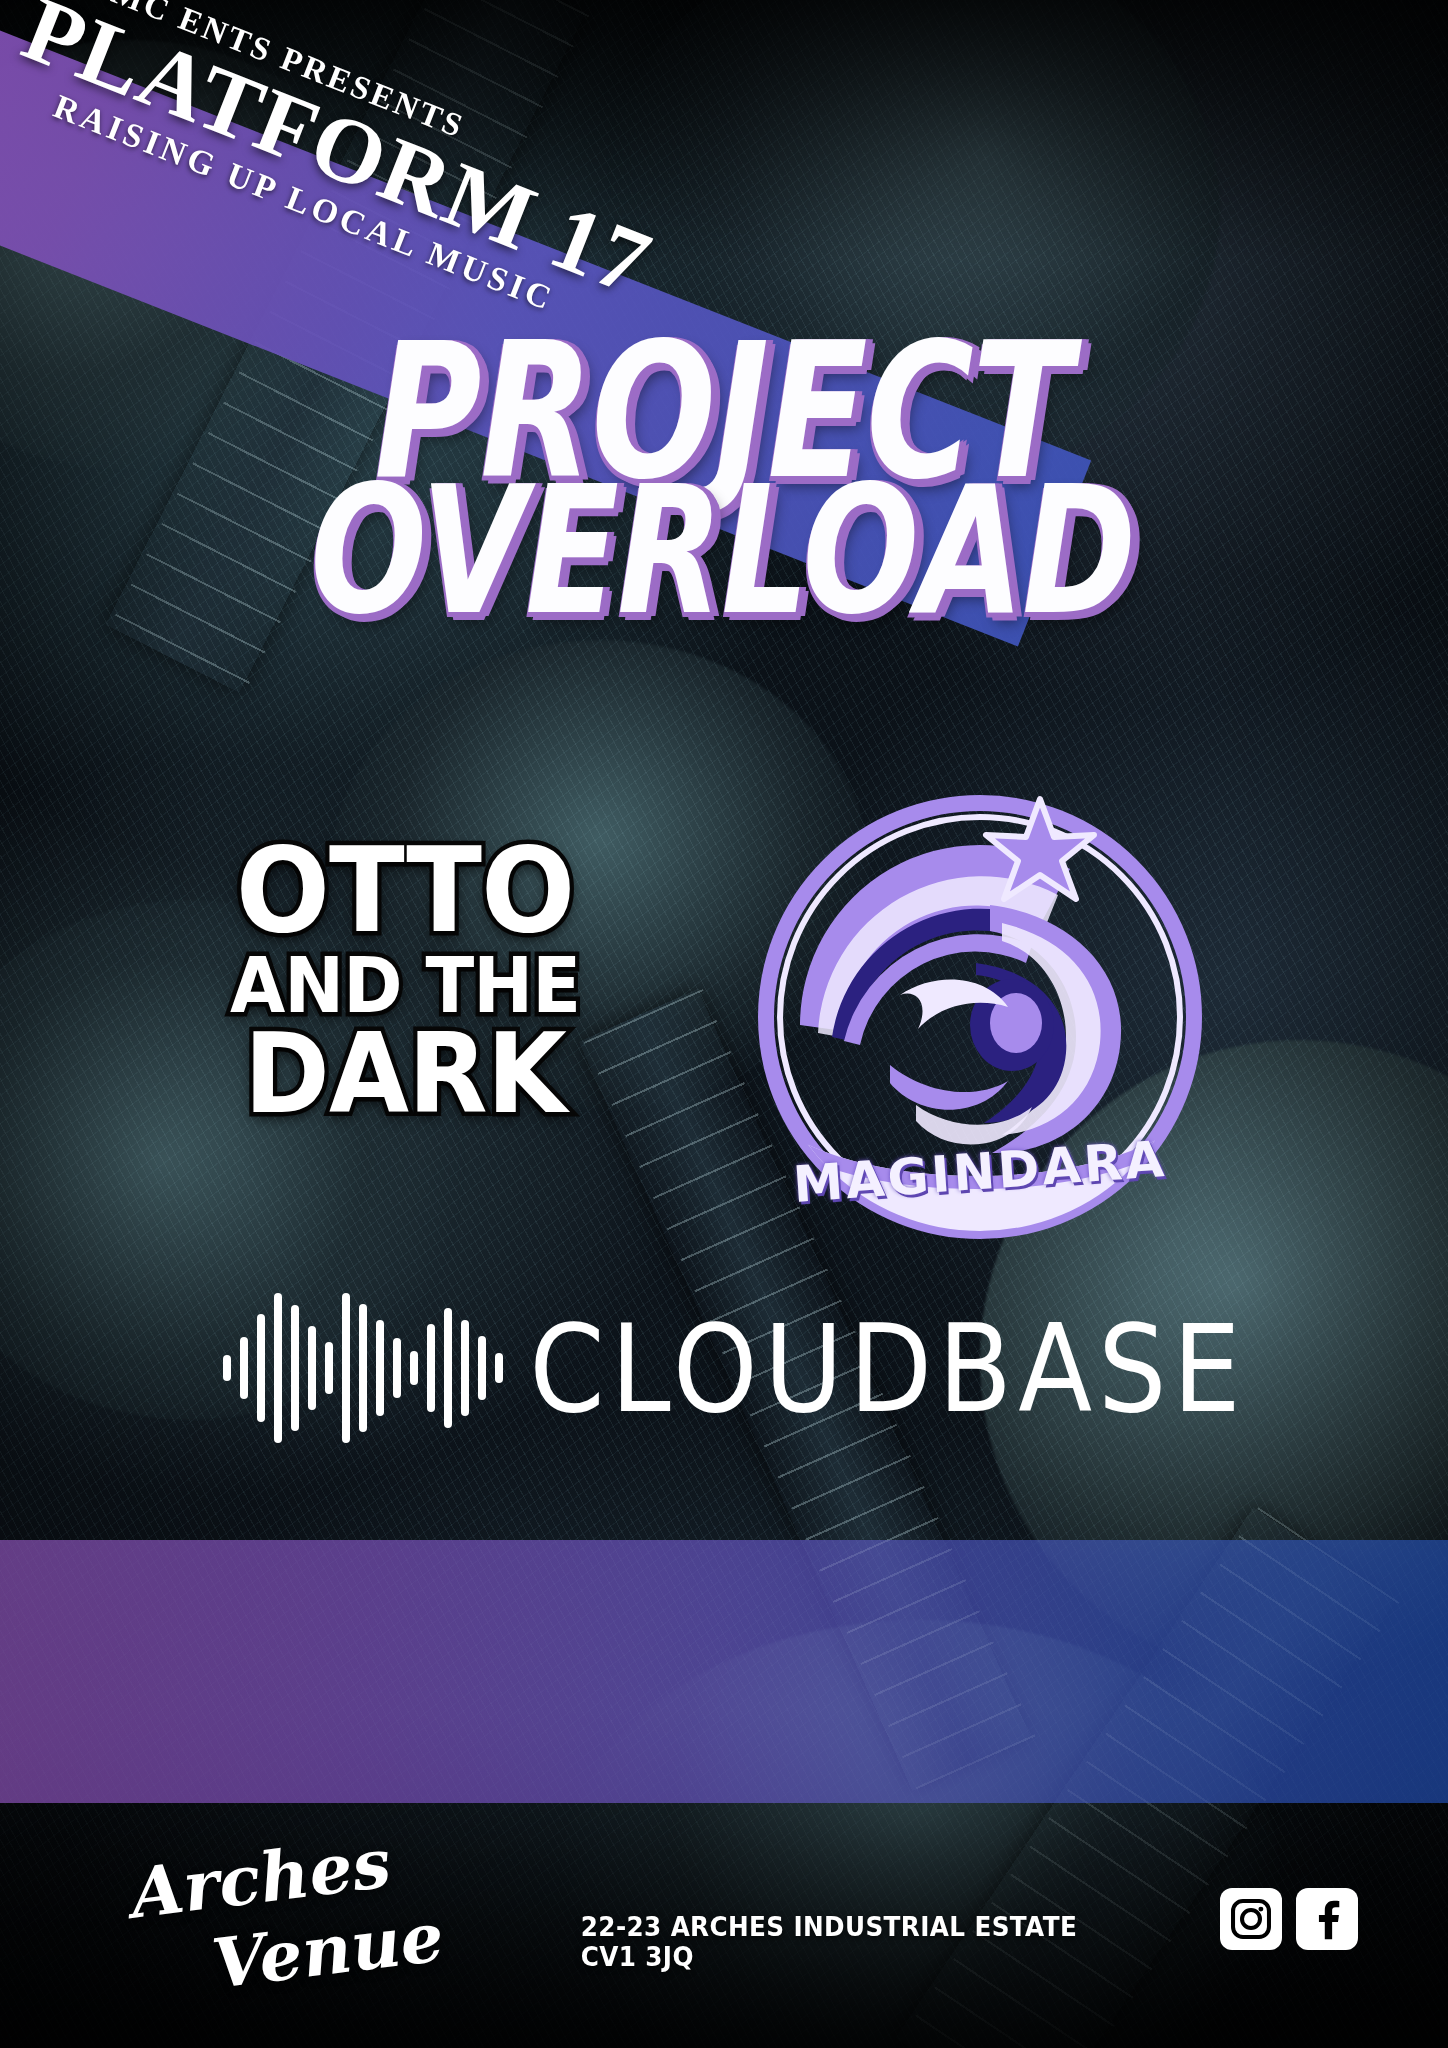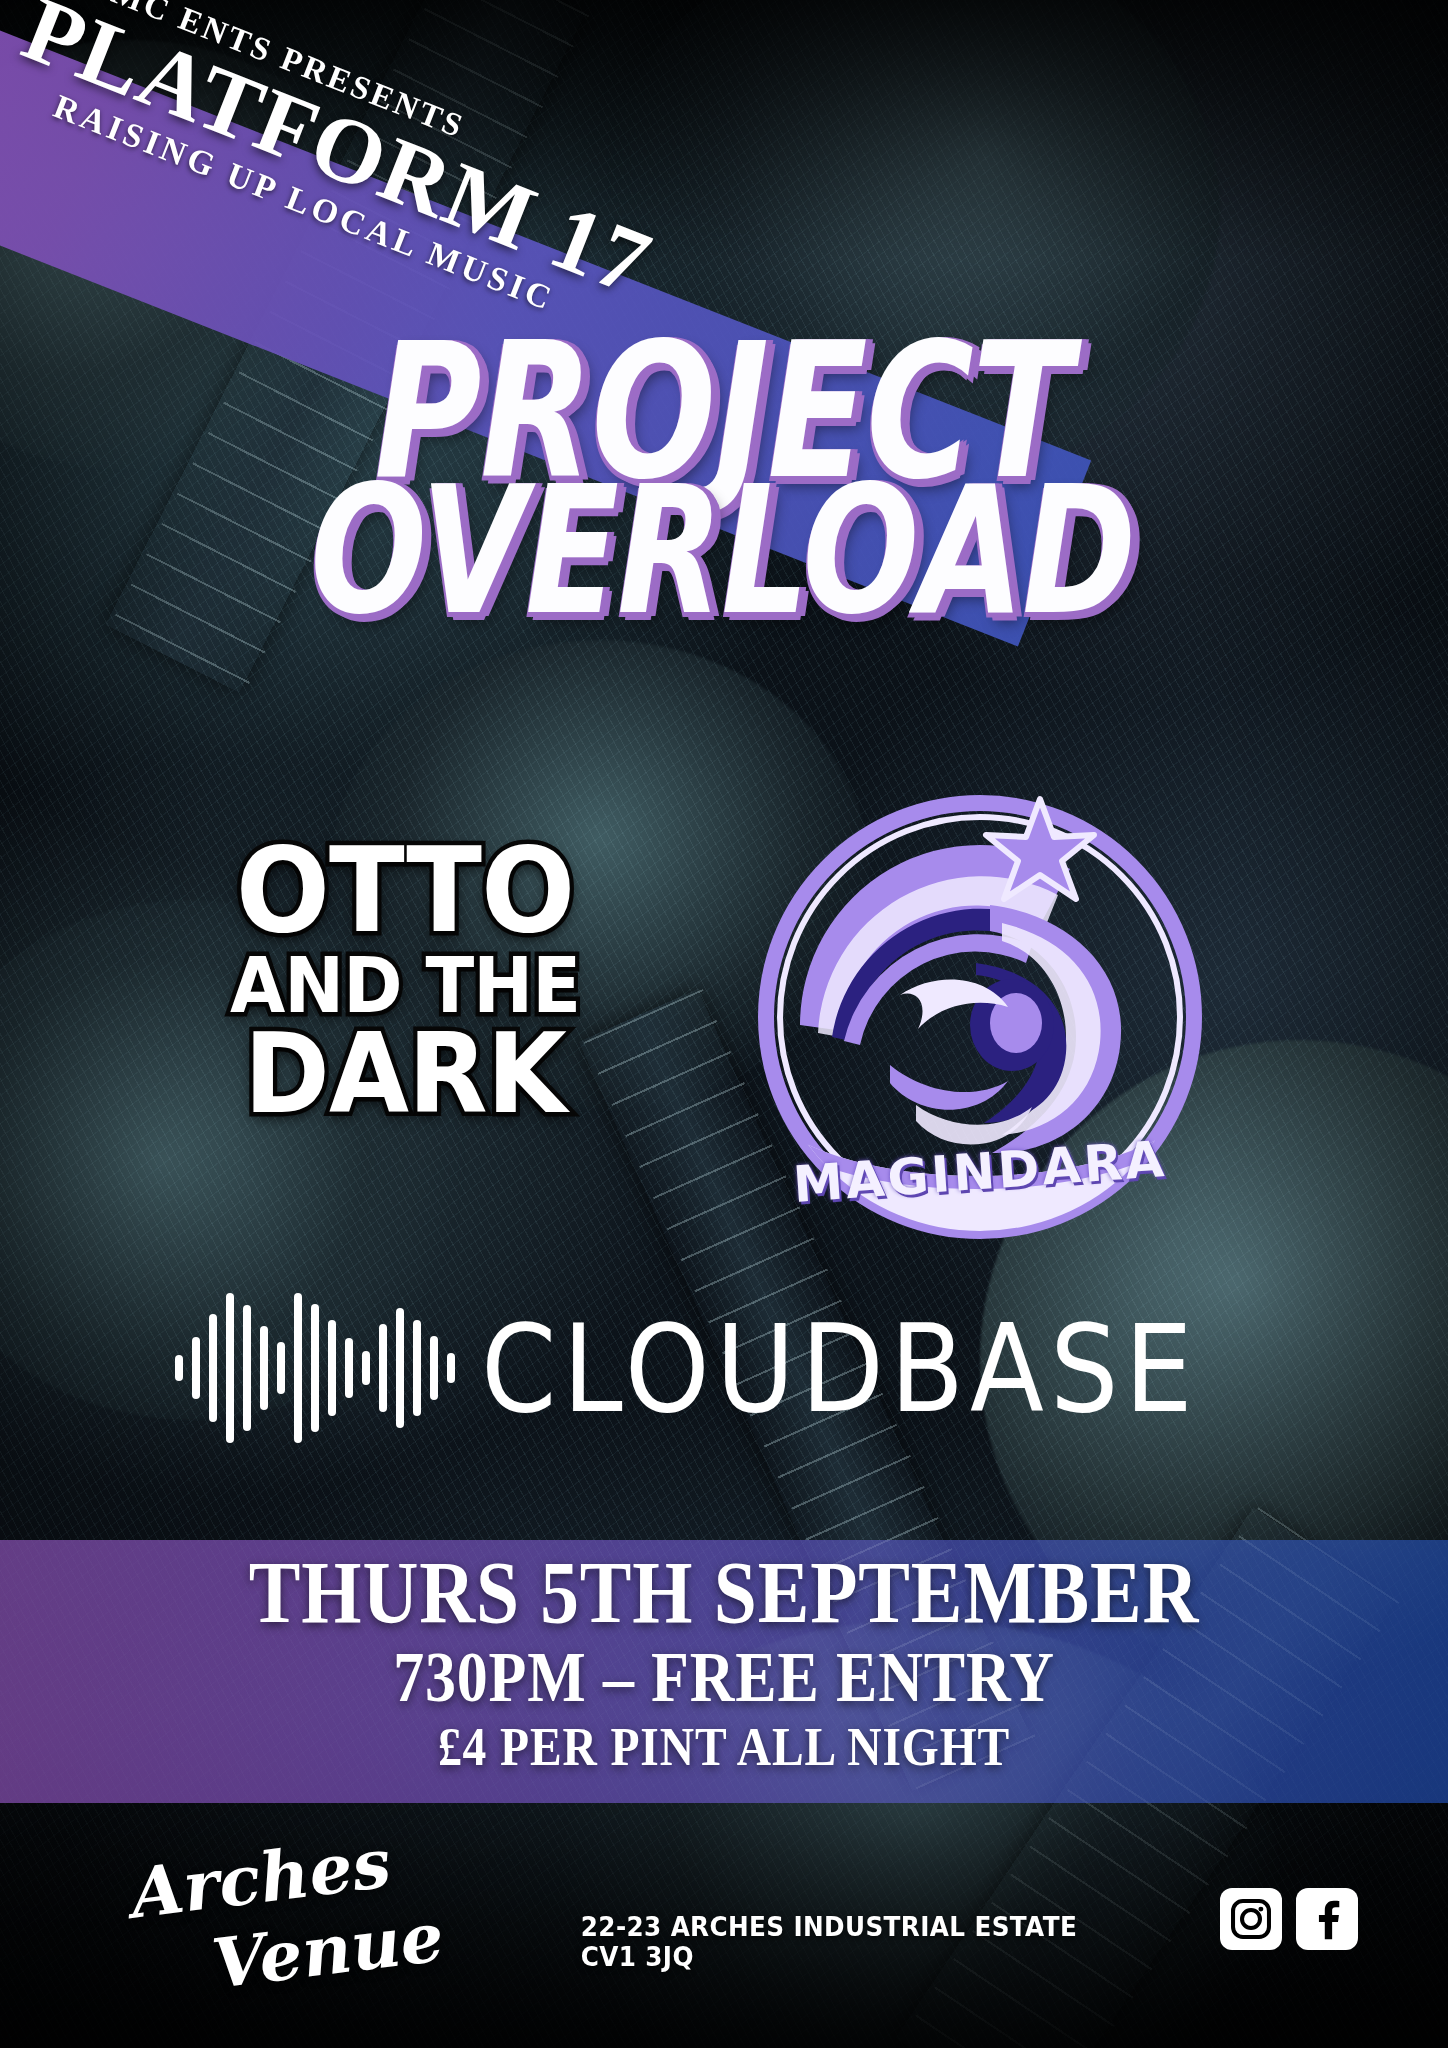--- a/index.html
+++ b/index.html
@@ -135,21 +135,21 @@
   .logo-word{
     position:absolute;left:0;right:0;bottom:54px;text-align:center;
     font-family:"DejaVu Sans",sans-serif;font-weight:700;font-size:50px;
     letter-spacing:3px;color:#f4f0ff;
     text-shadow:0 0 4px #6a52c0, 2px 3px 0 #5b44ad;
     transform:rotate(-4deg);
   }
 
   
   .cloudbase{position:absolute;left:175px;top:1288px;width:1120px;
-             display:flex;align-items:center;gap:26px;}
+             display:flex;align-items:center;gap:26px;justify-content:center;}
   .wave{display:flex;align-items:center;gap:9px;height:160px;}
   .wave i{display:block;width:8px;border-radius:5px;background:#ffffff;}
   .cb-text{
     font-family:"DejaVu Sans",sans-serif;font-weight:400;
     font-size:108px;letter-spacing:6px;color:#ffffff;
     transform:scaleY(1.12);
   }
 
   
   .dateband{
@@ -302,25 +302,20 @@
         <i style="height: 120px;"></i>
         <i style="height: 96px;"></i>
         <i style="height: 64px;"></i>
         <i style="height: 30px;"></i>
       </div>
     <div class="cb-text">CLOUDBASE</div>
   </div>
 
   <div class="dateband"></div>
   <div class="dateband-tint"></div>
-  <div class="date-text">
-    <div class="d1">THURS 5TH SEPTEMBER</div>
-    <div class="d2">730PM – FREE ENTRY</div>
-    <div class="d3">£4 PER PINT ALL NIGHT</div>
-  </div>
 
   <div class="footer">
     <div class="venue">
       <div><span class="v1">Arches</span></div>
       <div><span class="v2">Venue</span></div>
     </div>
     <div class="addr">22-23 ARCHES INDUSTRIAL ESTATE CV1 3JQ</div>
     <div class="socials">
       <div class="soc">
         <svg viewBox="0 0 24 24">

